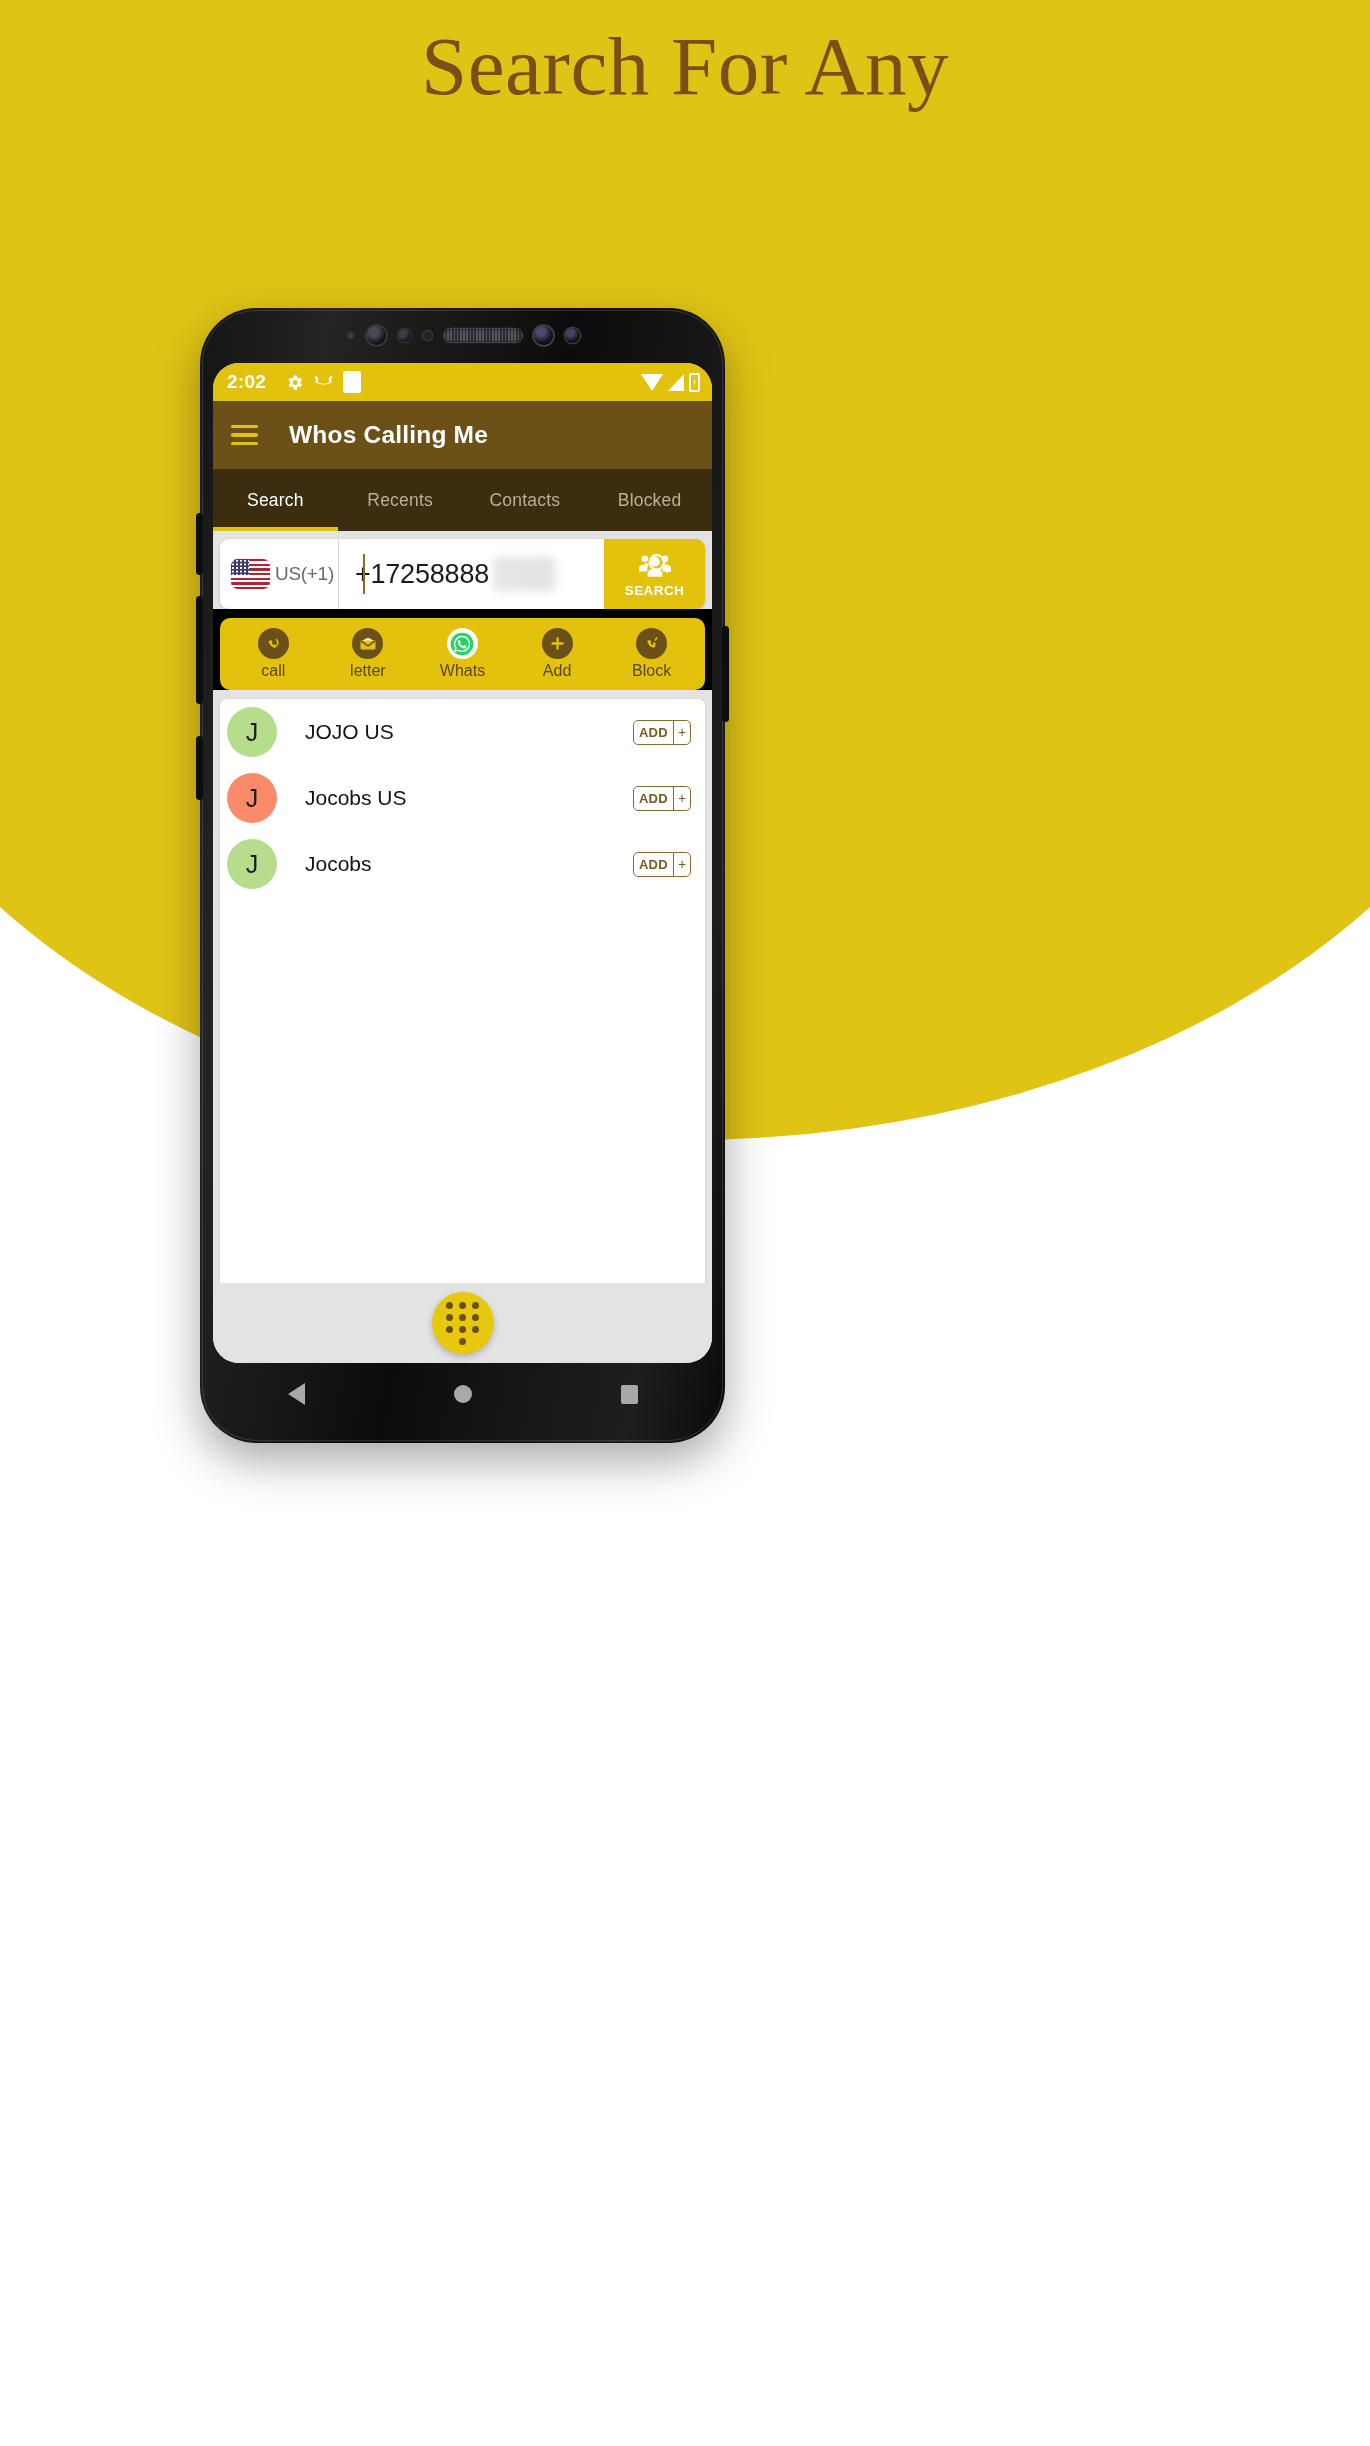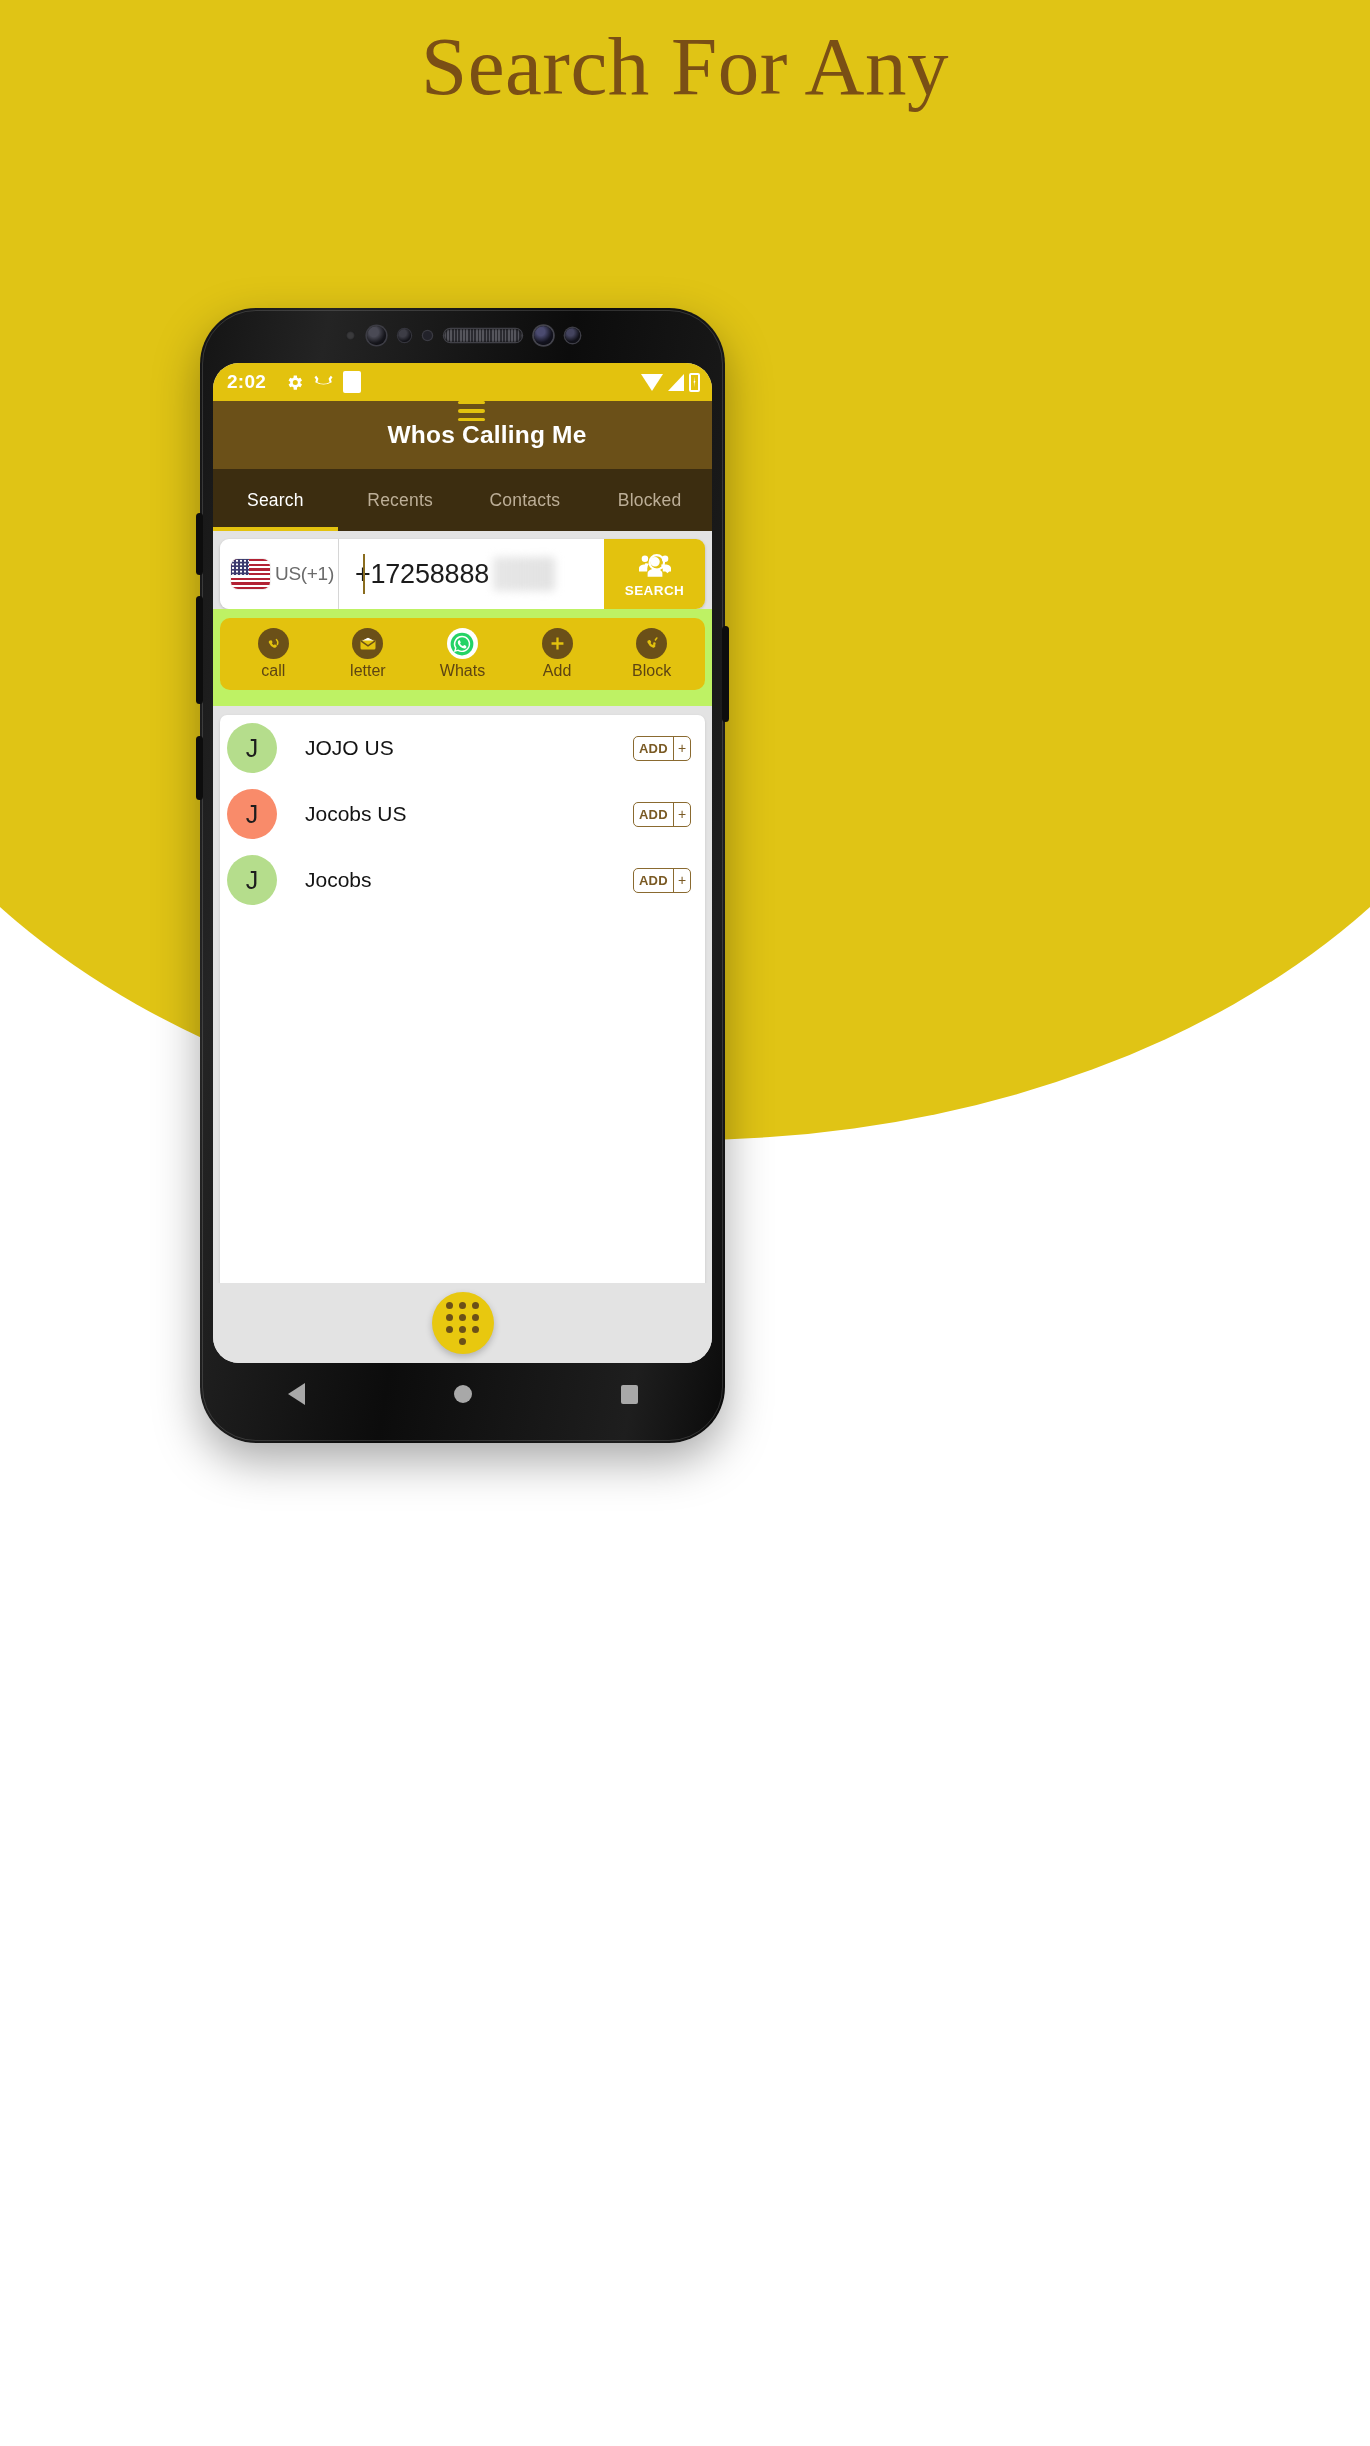--- a/index.html
+++ b/index.html
@@ -94,21 +94,21 @@
   .sb-left-icons{ display:flex; align-items:center; gap:9px; margin-left:11px;}
   .sb-right{ position:absolute; right:12px; top:0; bottom:0; display:flex; align-items:center; gap:5px;}
   .ic-wifi{ width:0;height:0;border-left:11px solid transparent;border-right:11px solid transparent;border-top:17px solid #fff;}
   .ic-signal{ width:0;height:0;border-left:16px solid transparent;border-bottom:17px solid #fff;}
   .ic-batt{ width:11px;height:19px;border:2px solid #fff;border-radius:2px;position:relative;}
   .ic-batt:after{content:"";position:absolute;left:2px;right:2px;top:2px;bottom:2px;background:#fff;clip-path:polygon(55% 0,20% 55%,48% 55%,35% 100%,80% 42%,50% 42%);}
   .ic-sq{ width:18px;height:22px;background:#fff;border-radius:2px;}
 
   
   .appbar{
-    height:68px; background:#6B5018; display:flex; align-items:center; padding:0 0 0 18px;flex-direction:column;
+    height:68px; background:#6B5018; display:flex; align-items:center; padding:0 0 0 18px;
   }
   .hamburger{ width:27px; display:flex; flex-direction:column; gap:5px; cursor:pointer;}
   .hamburger i{ display:block; height:3.4px; background:#E3C20E; border-radius:2px;}
   .app-title{ color:#fff; font-size:24.5px; font-weight:700; margin-left:31px; letter-spacing:.2px;}
 
   
   .tabs{ height:62px; background:#3C2D10; display:flex; align-items:stretch; }
   .tab{ flex:1; display:flex; align-items:center; justify-content:center;
         color:#BCAE97; font-size:17.5px; letter-spacing:.2px; position:relative; cursor:pointer;}
   .tab.active{ color:#ffffff; }
@@ -133,21 +133,21 @@
   .num-text{ font-size:27px; color:#1b1b1b; letter-spacing:-.2px; white-space:nowrap;}
   .caret{ position:absolute; left:24px; top:15px; width:2.5px; height:40px; background:#8a6d1f;}
   .num-blur{ position:absolute; left:154px; top:18px; width:62px; height:34px;
              background:linear-gradient(90deg,rgba(210,210,210,.55),rgba(225,225,225,.95));
              filter:blur(4px); border-radius:3px;}
   .search-btn{ width:101px; background:#E3C20E; display:flex; flex-direction:column;
                align-items:center; justify-content:center; gap:1px; cursor:pointer;}
   .search-btn .lbl{ font-size:13.5px; font-weight:700; color:#fff; letter-spacing:.4px;}
 
   
-  .actions-wrap{ padding:9px 7px 16px 7px; background:#bef264;}
+  .actions-wrap{ padding:9px 7px 0 7px; background:#000000;}
   .actions{ background:#E3C20E; border-radius:10px; height:72px;
             display:flex; align-items:center; justify-content:space-around; padding:0 6px;}
   .act{ display:flex; flex-direction:column; align-items:center; gap:3px; cursor:pointer; width:66px;}
   .act .circle{ width:31px; height:31px; border-radius:50%; background:#6B5018;
                 display:flex; align-items:center; justify-content:center;}
   .act .circle.wa{ background:#ffffff; }
   .act .lbl{ font-size:16px; color:#5E4512; }
 
   
   .list-card{ margin:9px 7px 0 7px; background:#fff; border-radius:7px; height:608px;

